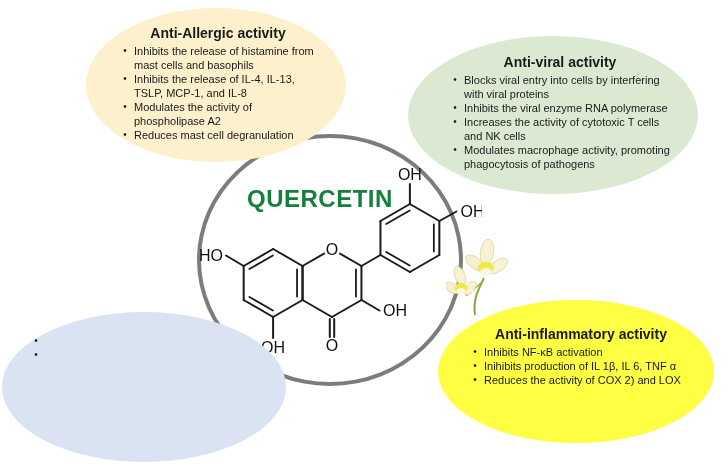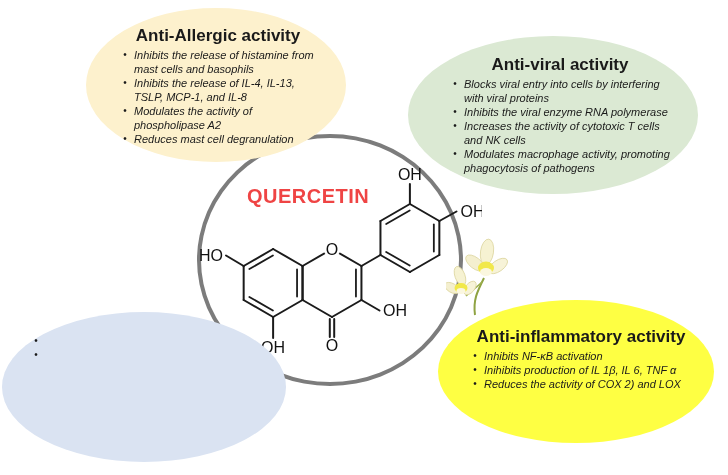--- a/index.html
+++ b/index.html
@@ -7,36 +7,36 @@
     position:relative;width:728px;height:475px;background:#ffffff;overflow:hidden;
     font-family:"Liberation Sans",sans-serif;color:#1a1a1a;
   }
   
   .center-circle{
     position:absolute;left:197px;top:134px;width:258px;height:244px;
     border:4px solid #7c7c7c;border-radius:50%;background:#ffffff;z-index:1;
   }
   .q-title{
     position:absolute;left:247px;top:185px;z-index:2;
-    font-size:20px;font-weight:bold;letter-spacing:0.5px;color:#ef4444;
+    font-size:24px;font-weight:bold;letter-spacing:0.5px;color:#15803d;
   }
   #molecule{position:absolute;left:182px;top:148px;z-index:2;}
   .flower{position:absolute;left:446px;top:236px;z-index:2;}
   
   .bubble{
     position:absolute;border-radius:50%;z-index:3;box-sizing:border-box;
     font-size:11px;line-height:1.28;
   }
-  .bubble .b-title{font-weight:bold;font-size:17px;text-align:center;margin-bottom:1px;}
+  .bubble .b-title{font-weight:bold;font-size:14px;text-align:center;margin-bottom:1px;}
   .bubble ul{list-style:none;margin:0;padding:0;}
   .bubble li{display:flex;align-items:flex-start;}
   .bubble li .marker{flex:0 0 18px;text-align:center;font-size:10px;line-height:14px;}
   .bubble.wide-marker li .marker{flex-basis:28px;}
   .bubble li.cont .marker{visibility:hidden;}
-  .bubble li .txt{flex:1 1 auto;font-style:italic;}
+  .bubble li .txt{flex:1 1 auto;}
   .bubble-ta{left:86px;top:8px;width:260px;height:154px;padding:17px 26px 0 30px;}
   .bubble-tv{left:408px;top:36px;width:290px;height:158px;padding:18px 24px 0 38px;}
   .bubble-bl{left:2px;top:312px;width:284px;height:150px;padding:22px 22px 0 20px;}
   .bubble-br{left:438px;top:300px;width:276px;height:143px;padding:26px 18px 0 28px;}
 </style>
 </head>
 <body>
 
 <div class="stage">
 

